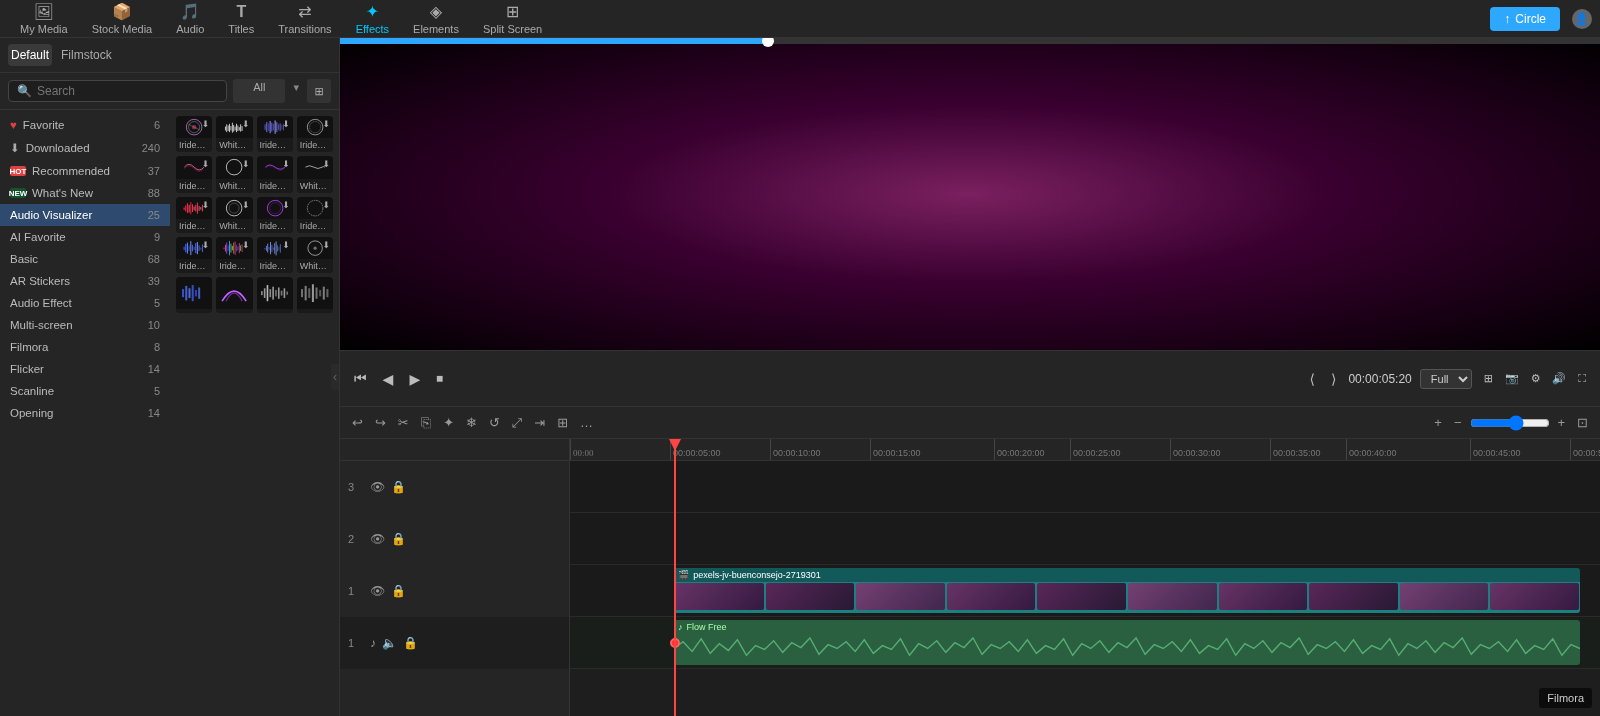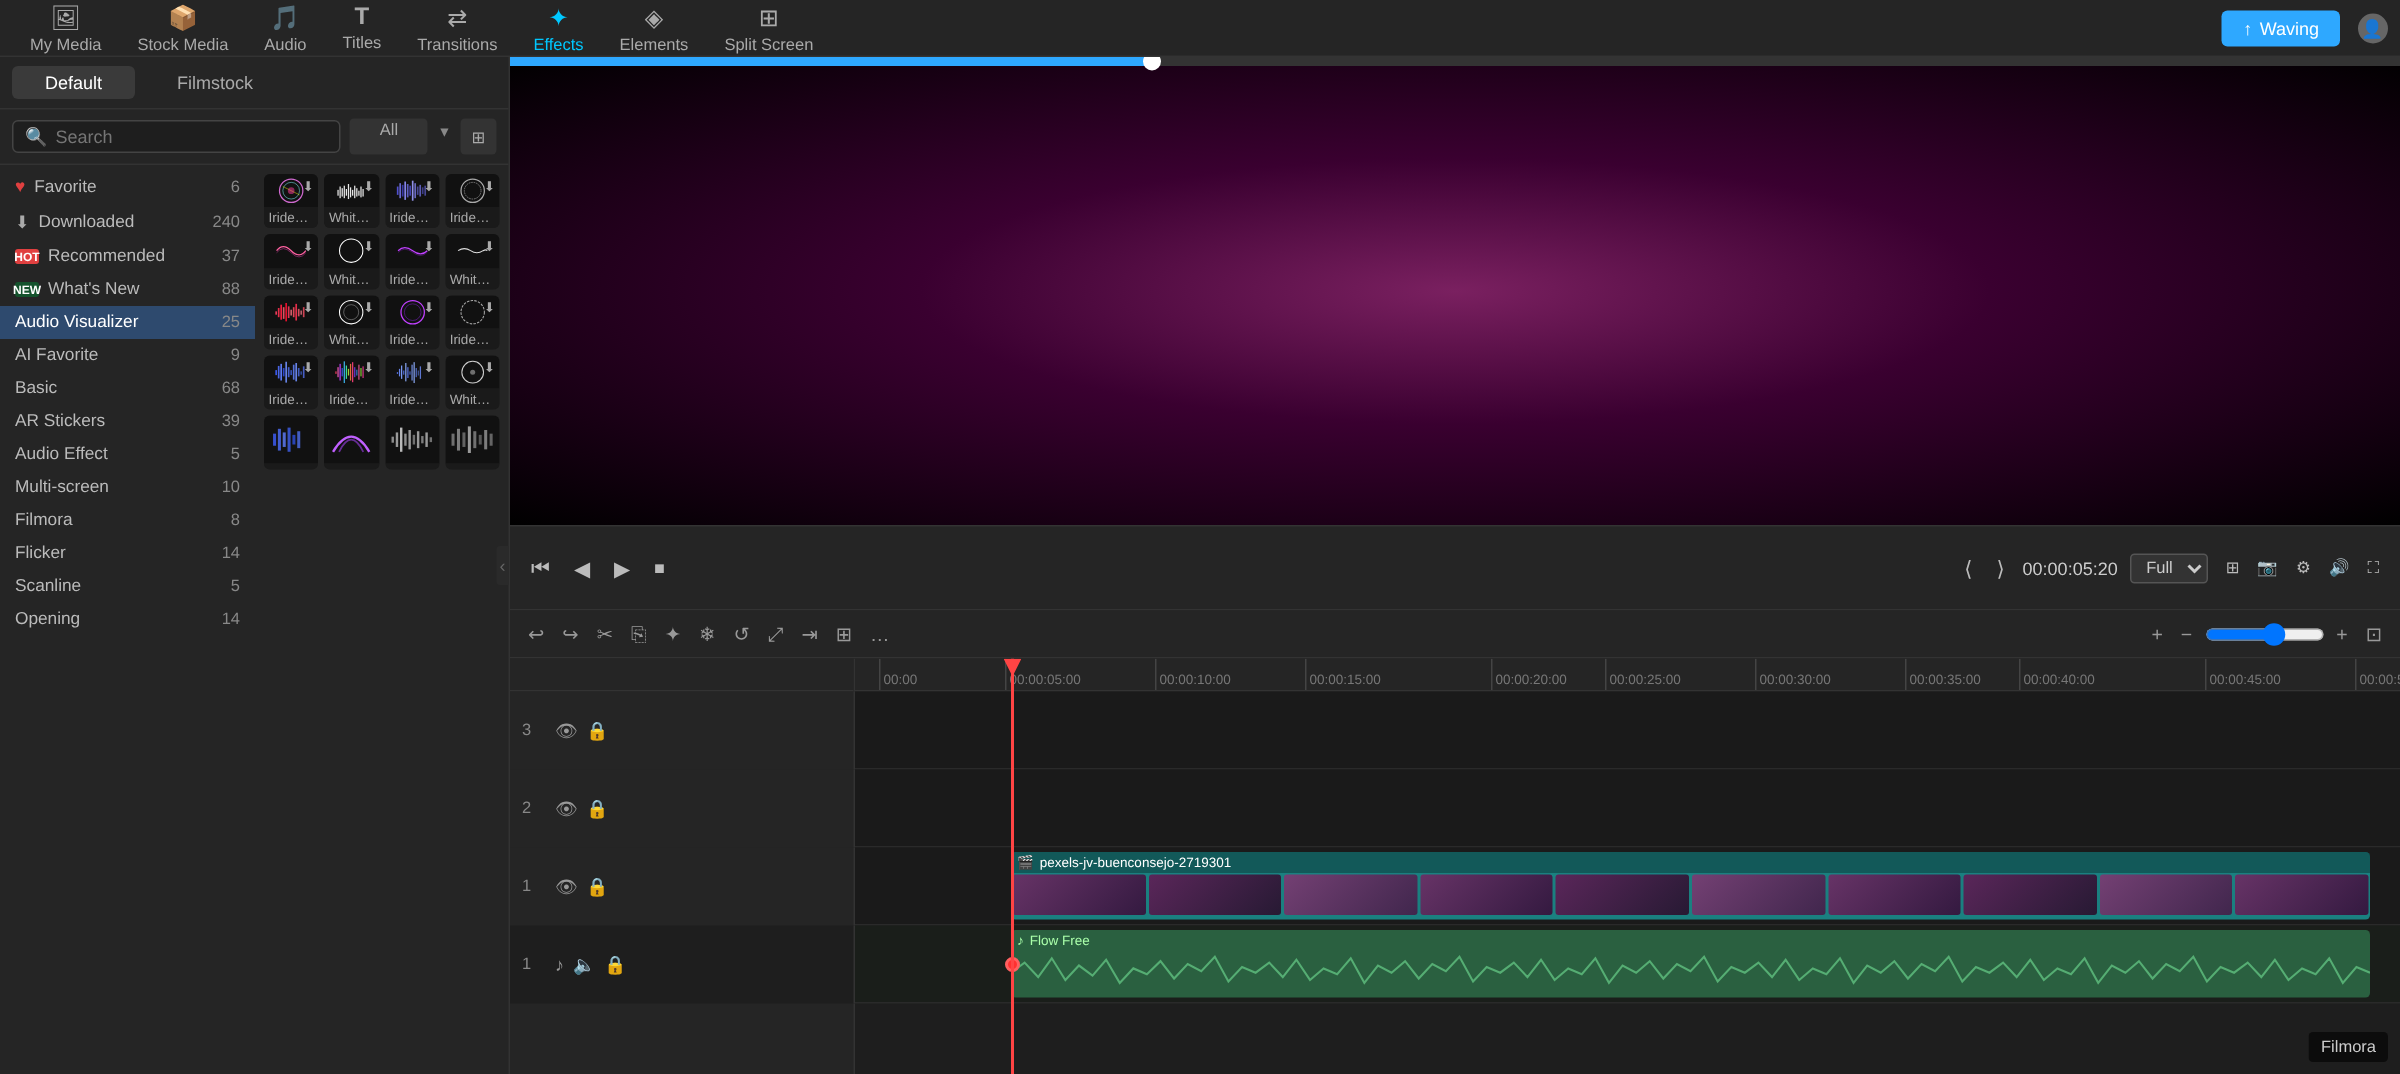--- a/index.html
+++ b/index.html
@@ -14,21 +14,21 @@
     .export-btn { background: #2ea8ff; color: #fff; border: none; padding: 5px 14px; border-radius: 4px; cursor: pointer; font-size: 12px; display: flex; align-items: center; gap: 5px; }
 
     
     .main-area { display: flex; flex: 1; overflow: hidden; }
 
     
     .left-panel { width: 340px; background: #252525; display: flex; flex-direction: column; border-right: 1px solid #333; flex-shrink: 0; }
 
     
     .panel-tabs { display: flex; padding: 6px 8px; gap: 6px; border-bottom: 1px solid #333; }
-    .panel-tab { padding: 4px 22px; border-radius: 4px; cursor: pointer; color: #aaa; font-size: 12px; }
+    .panel-tab { padding: 4px 3px; border-radius: 4px; cursor: pointer; color: #aaa; font-size: 12px; }
     .panel-tab.active { background: #3a3a3a; color: #fff; }
 
     
     .panel-search { display: flex; align-items: center; padding: 6px 8px; gap: 6px; border-bottom: 1px solid #333; }
     .search-box { flex: 1; display: flex; align-items: center; background: #1e1e1e; border: 1px solid #444; border-radius: 4px; padding: 3px 8px; gap: 5px; }
     .search-box input { background: transparent; border: none; outline: none; color: #ccc; font-size: 12px; width: 100%; }
     .panel-icons { display: flex; gap: 4px; }
     .icon-btn { background: #333; border: none; color: #aaa; width: 24px; height: 24px; border-radius: 3px; cursor: pointer; display: flex; align-items: center; justify-content: center; font-size: 11px; }
 
     
@@ -123,21 +123,21 @@
     <span class="nav-icon">◈</span>
     <span>Elements</span>
   </div>
   <div class="nav-item">
     <span class="nav-icon">⊞</span>
     <span>Split Screen</span>
   </div>
   <div class="nav-spacer"></div>
   <button class="export-btn">
     <span>↑</span>
-    <span>Waving</span>
+    <span>Circle</span>
   </button>
   <div style="width:20px;height:20px;background:#666;border-radius:50%;margin-left:12px;display:flex;align-items:center;justify-content:center;">
     <span style="font-size:12px;">👤</span>
   </div>
 </div>
 
 <div class="main-area">
 
   <div class="left-panel" style="position:relative;">
 
@@ -626,21 +626,21 @@
             <span class="track-icon">♪</span>
             <span class="track-icon">🔈</span>
             <span class="track-icon">🔒</span>
           </div>
         </div>
 
         <div class="timeline-tracks" style="position:relative; overflow:hidden;">
 
           <div class="tl-ruler">
             <div class="tl-ruler-marks">
-              <div class="ruler-mark" style="left:16px;">00:00</div>
+              <div class="ruler-mark" style="left:0px;font-family:Liberation Serif, serif;">00:00</div>
               <div class="ruler-mark" style="left:100px;">00:00:05:00</div>
               <div class="ruler-mark" style="left:200px;">00:00:10:00</div>
               <div class="ruler-mark" style="left:300px;">00:00:15:00</div>
               <div class="ruler-mark" style="left:424px;">00:00:20:00</div>
               <div class="ruler-mark" style="left:500px;">00:00:25:00</div>
               <div class="ruler-mark" style="left:600px;">00:00:30:00</div>
               <div class="ruler-mark" style="left:700px;">00:00:35:00</div>
               <div class="ruler-mark" style="left:776px;">00:00:40:00</div>
               <div class="ruler-mark" style="left:900px;text-align:center;">00:00:45:00</div>
               <div class="ruler-mark" style="left:1000px;">00:00:50:00</div>

